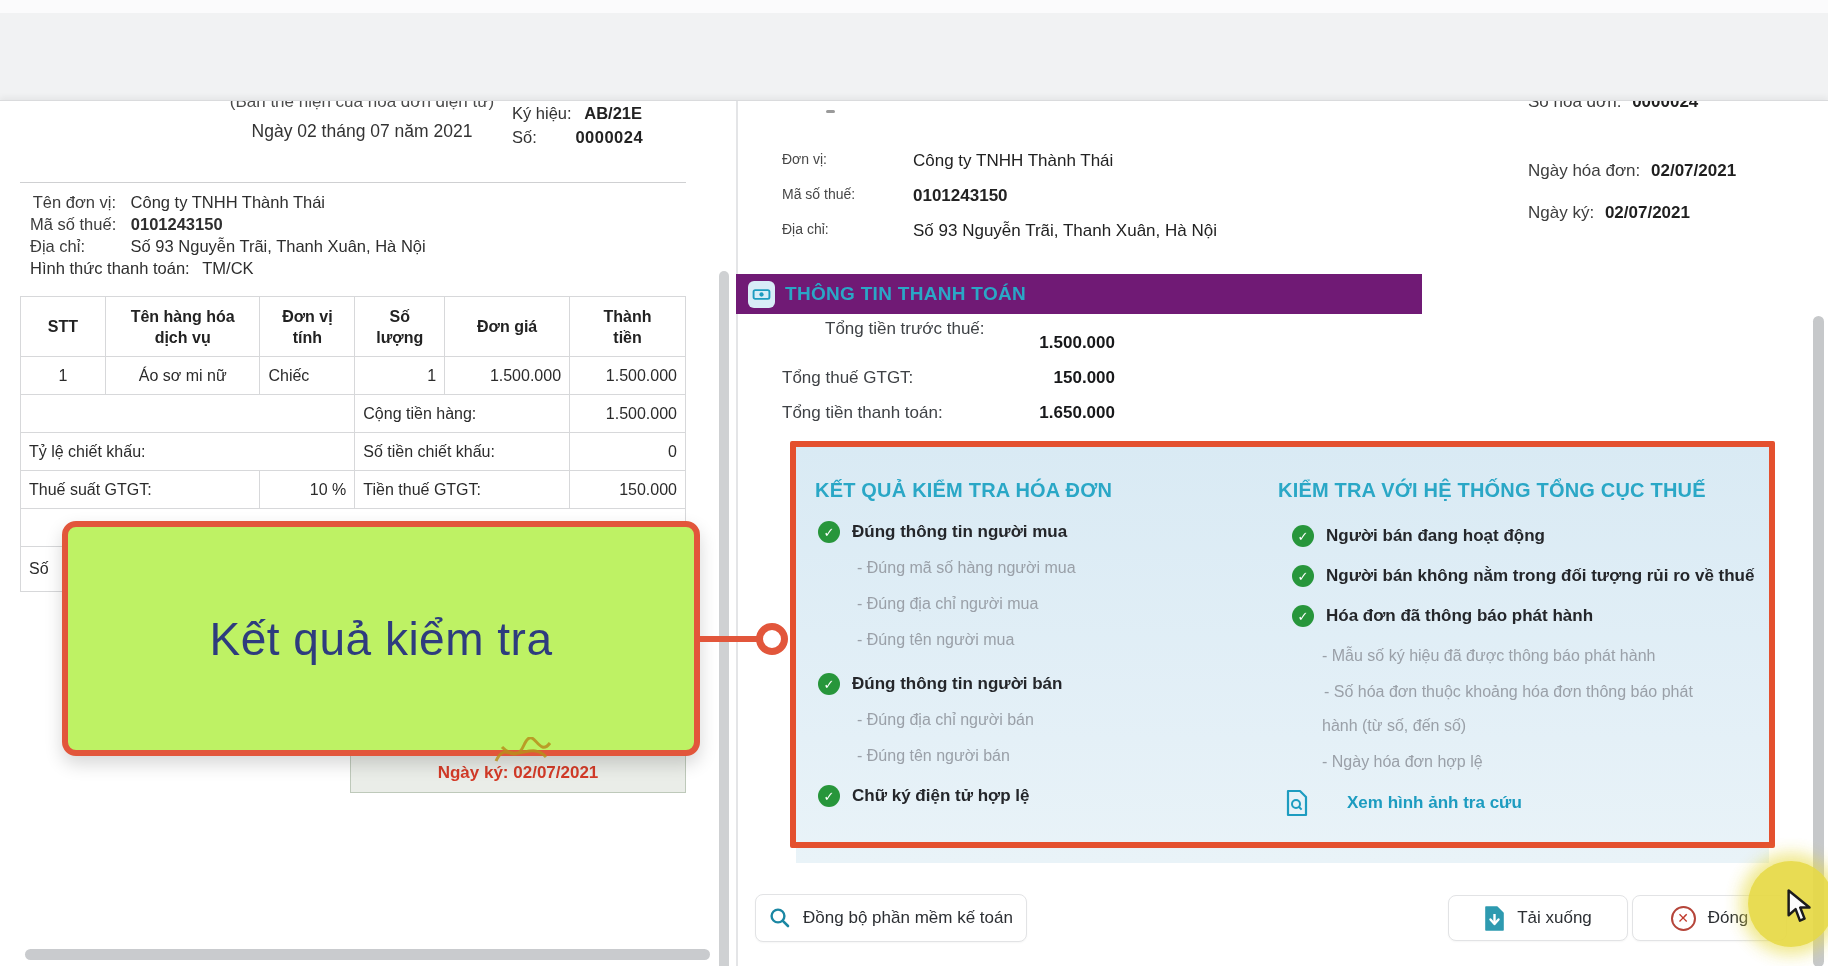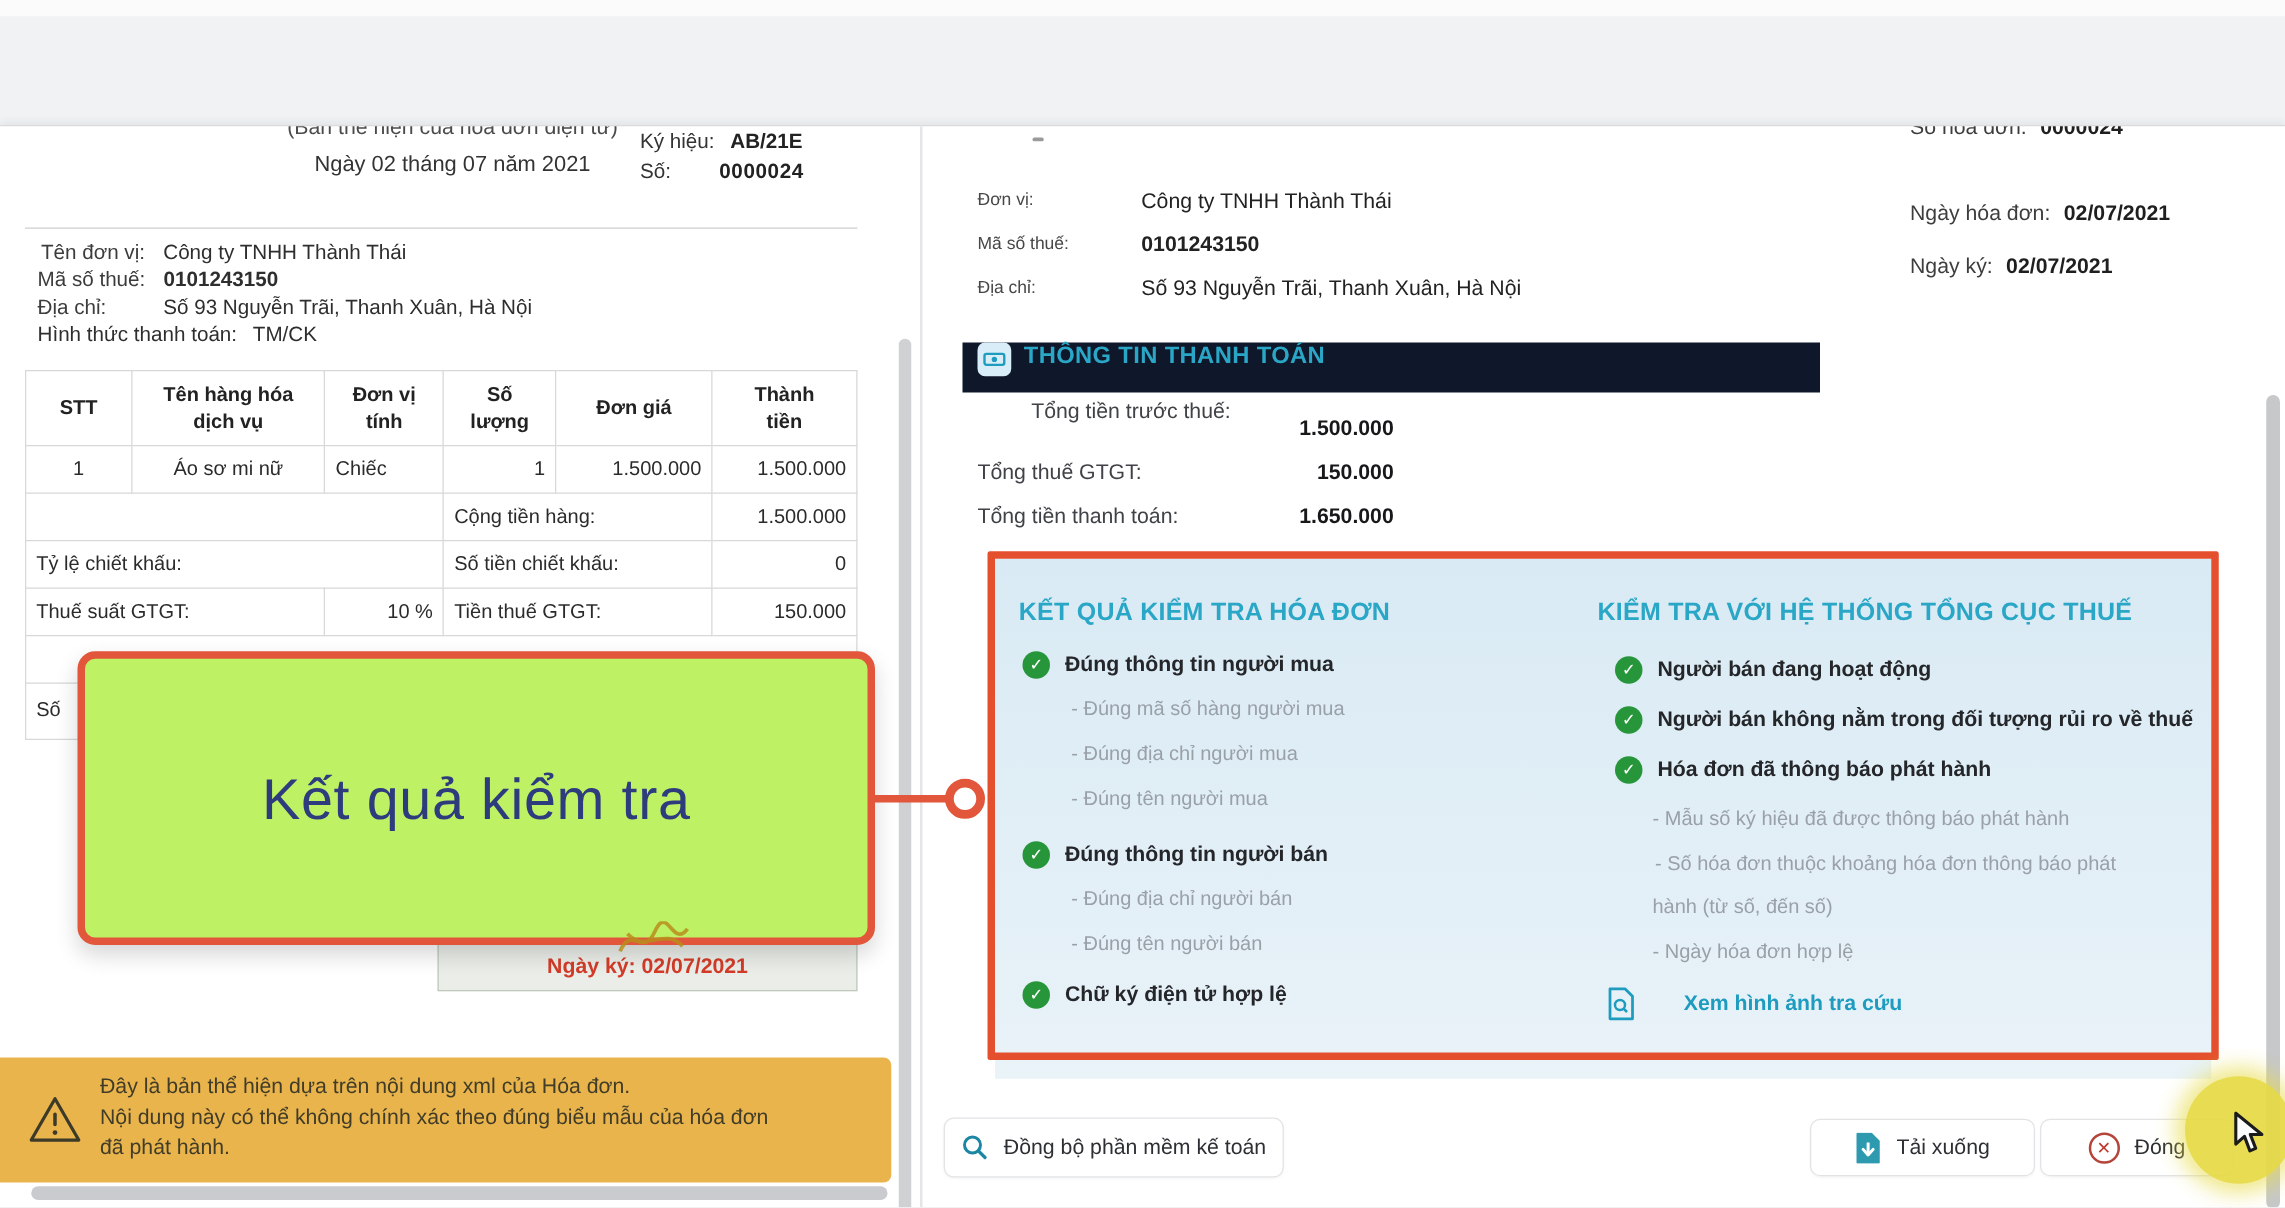--- a/index.html
+++ b/index.html
@@ -37,21 +37,21 @@
            box-shadow:0 8px 18px rgba(0,0,0,.16);z-index:6;display:flex;align-items:center;justify-content:center;}
   .callout span{font-size:46px;color:#2e3c7e;letter-spacing:.5px;}
   .conn-line{left:698px;top:535px;width:60px;height:6px;background:#e2563b;z-index:7;}
   .conn-ring{left:756px;top:522px;width:32px;height:32px;border-radius:50%;background:#fff;border:7px solid #e2563b;z-index:7;}
 
   
   .meta-line{left:1528px;font-size:17px;color:#3d3d3d;}
   .meta-line b{color:#1f1f1f;}
   .info-lbl{left:782px;font-size:14px;color:#474747;}
   .info-val{left:913px;font-size:17px;color:#222;}
-  .pay-band{left:770px;top:173px;width:686px;height:40px;background:#0f172a;display:flex;align-items:flex-start;}
+  .pay-band{left:736px;top:173px;width:686px;height:40px;background:#701a75;display:flex;align-items:center;}
   .pay-icon{width:27px;height:27px;margin-left:12px;background:#d8edf7;border-radius:6px;display:flex;align-items:center;justify-content:center;}
   .pay-title{margin-left:10px;font-size:19px;font-weight:bold;color:#2aa7c6;letter-spacing:.3px;}
   .pay-lbl{left:782px;font-size:17px;color:#3f4246;}
   .pay-val{left:930px;width:185px;text-align:right;font-size:17px;font-weight:bold;color:#17181a;}
 
   .blue-panel{left:796px;top:346px;width:973px;height:416px;background:linear-gradient(180deg,#d9eaf4 0%,#e4f0f7 70%,#e9f3f8 100%);z-index:1;}
   .red-frame{left:790px;top:340px;width:985px;height:407px;border:6px solid #e4502e;border-radius:2px;z-index:5;pointer-events:none;}
   .v-title{font-size:20px;font-weight:bold;color:#2aa7c6;letter-spacing:.2px;z-index:3;}
   .v-item{display:flex;align-items:center;gap:12px;z-index:3;}
   .v-item .txt{font-size:17px;font-weight:bold;color:#24262a;}
@@ -166,32 +166,20 @@
     </tbody>
       </table>
 
     <div class="abs sign-box">
       <span>Ngày ký: 02/07/2021</span>
     </div>
     <svg class="abs scribble" width="62" height="32" viewBox="0 0 62 32">
       <path d="M4 24 C14 2, 22 30, 32 8 S46 22, 58 6 M10 10 C24 26, 40 4, 54 20" fill="none" stroke="#b98e1c" stroke-width="3" opacity=".85"></path>
     </svg>
 
-    <div class="abs warn">
-      <svg class="abs" style="left:22px;top:28px;" width="44" height="44" viewBox="0 0 44 44">
-        <path d="M22 5 L41 38 L3 38 Z" fill="none" stroke="#3e3a28" stroke-width="2.6" stroke-linejoin="round"></path>
-        <rect x="20.6" y="16" width="2.8" height="11" rx="1.4" fill="#3e3a28"></rect>
-        <circle cx="22" cy="32" r="1.9" fill="#3e3a28"></circle>
-      </svg>
-      <div class="abs warn-text">
-        <div>Đây là bản thể hiện dựa trên nội dung xml của Hóa đơn.</div>
-        <div>Nội dung này có thể không chính xác theo đúng biểu mẫu của hóa đơn</div>
-        <div>đã phát hành.</div>
-      </div>
-    </div>
 
     <div class="abs hscroll"></div>
     <div class="abs vscroll-left"></div>
 
     <div class="abs callout">
       <span>Kết quả kiểm tra</span>
     </div>
     <div class="abs conn-line"></div>
     <div class="abs conn-ring"></div>
 

